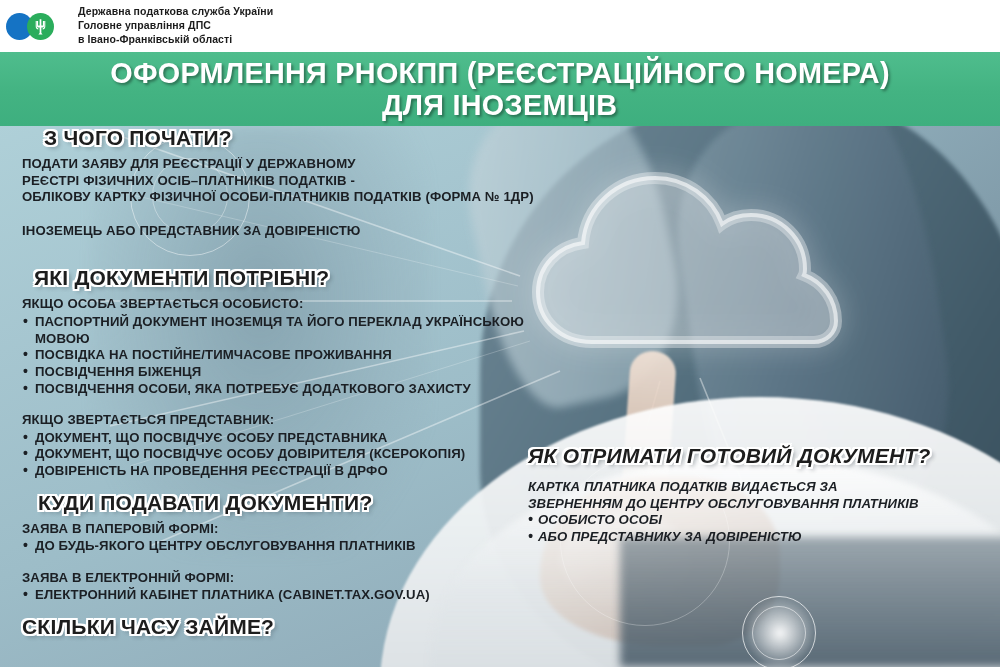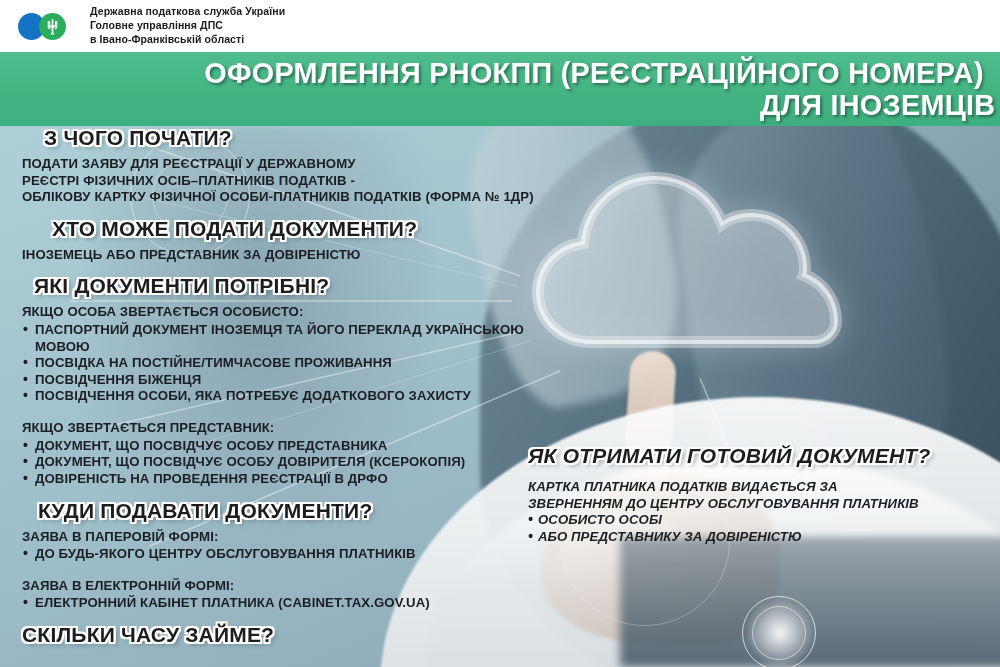--- a/index.html
+++ b/index.html
@@ -18,21 +18,21 @@
     overflow:hidden;
     background:#ffffff;
   }
 
   
   .header {
     position:absolute; left:0; top:0;
     width:1000px; height:52px;
     background:#ffffff;
     display:flex; align-items:center;
-    padding-left:18px;
+    padding-left:6px;
     z-index:40;
     border-radius:17px;
   }
   .logo-marks { position:relative; width:62px; height:32px; flex:0 0 auto; }
   .logo-circle-blue {
     position:absolute; left:0; top:3px;
     width:27px; height:27px; border-radius:50%;
     background:#1573C4;
   }
   .logo-circle-green {
@@ -48,21 +48,21 @@
     line-height:1.32; color:#1b1b1b;
     letter-spacing:.1px; white-space:nowrap;
   }
 
   
   .title-banner {
     position:absolute; left:0; top:52px;
     width:1000px; height:74px;
     background:linear-gradient(180deg,#4FBD8D 0%,#43B382 55%,#3EAF7F 100%);
     display:flex; flex-direction:column;
-    align-items:flex-end; justify-content:center;
+    align-items:center; justify-content:center;
     z-index:35;
   }
   .title-line {
     color:#ffffff;
     font-size:30px; font-weight:bold;
     letter-spacing:.3px; line-height:1.08;
     text-align:center;
     text-shadow:2px 2px 3px rgba(0,0,0,.38);
     white-space:nowrap;
     transform:scaleX(.96);
@@ -203,21 +203,21 @@
     letter-spacing:.2px;
     line-height:1.14;
     text-shadow:
        2px 0 0 #fff,  -2px 0 0 #fff,  0 2px 0 #fff,  0 -2px 0 #fff,
        2px 2px 0 #fff, -2px 2px 0 #fff, 2px -2px 0 #fff, -2px -2px 0 #fff,
        3px 3px 4px rgba(40,50,60,.45);
     white-space:nowrap;
   }
   .head-indent-1 { margin-left:22px; }
   .head-indent-2 { margin-left:30px; }
-  .head-indent-3 { margin-left:12px; }
+  .head-indent-3 { margin-left:12px;margin-top:16px; }
   .head-indent-4 { margin-left:16px; }
   .head-indent-5 { }
 
   p.body-text, ul.body-list {
     font-size:13.2px; font-weight:bold;
     color:#1b1f24; line-height:1.26;
     letter-spacing:.1px;
   }
   p.body-text { white-space:pre-line; }
 
@@ -328,21 +328,20 @@
     <div class="col-left">
 
       <h2 class="section-head head-indent-1">З ЧОГО ПОЧАТИ?</h2>
       <div class="gap-s"></div>
       <p class="body-text">ПОДАТИ ЗАЯВУ ДЛЯ РЕЄСТРАЦІЇ У ДЕРЖАВНОМУ
 РЕЄСТРІ ФІЗИЧНИХ ОСІБ–ПЛАТНИКІВ ПОДАТКІВ -
 ОБЛІКОВУ КАРТКУ ФІЗИЧНОЇ ОСОБИ-ПЛАТНИКІВ ПОДАТКІВ (ФОРМА № 1ДР)</p>
 
       <div class="gap-m"></div>
 
-      <h2 class="section-head head-indent-2">ХТО МОЖЕ ПОДАТИ ДОКУМЕНТИ?</h2>
       <div class="gap-s"></div>
       <p class="body-text">ІНОЗЕМЕЦЬ АБО ПРЕДСТАВНИК ЗА ДОВІРЕНІСТЮ</p>
 
       <div class="gap-m"></div>
 
       <h2 class="section-head head-indent-3">ЯКІ ДОКУМЕНТИ ПОТРІБНІ?</h2>
       <div class="gap-s"></div>
       <p class="body-text lead">ЯКЩО ОСОБА ЗВЕРТАЄТЬСЯ ОСОБИСТО:</p>
       <ul class="body-list">
         <li>ПАСПОРТНИЙ ДОКУМЕНТ ІНОЗЕМЦЯ ТА ЙОГО ПЕРЕКЛАД УКРАЇНСЬКОЮ МОВОЮ</li>

